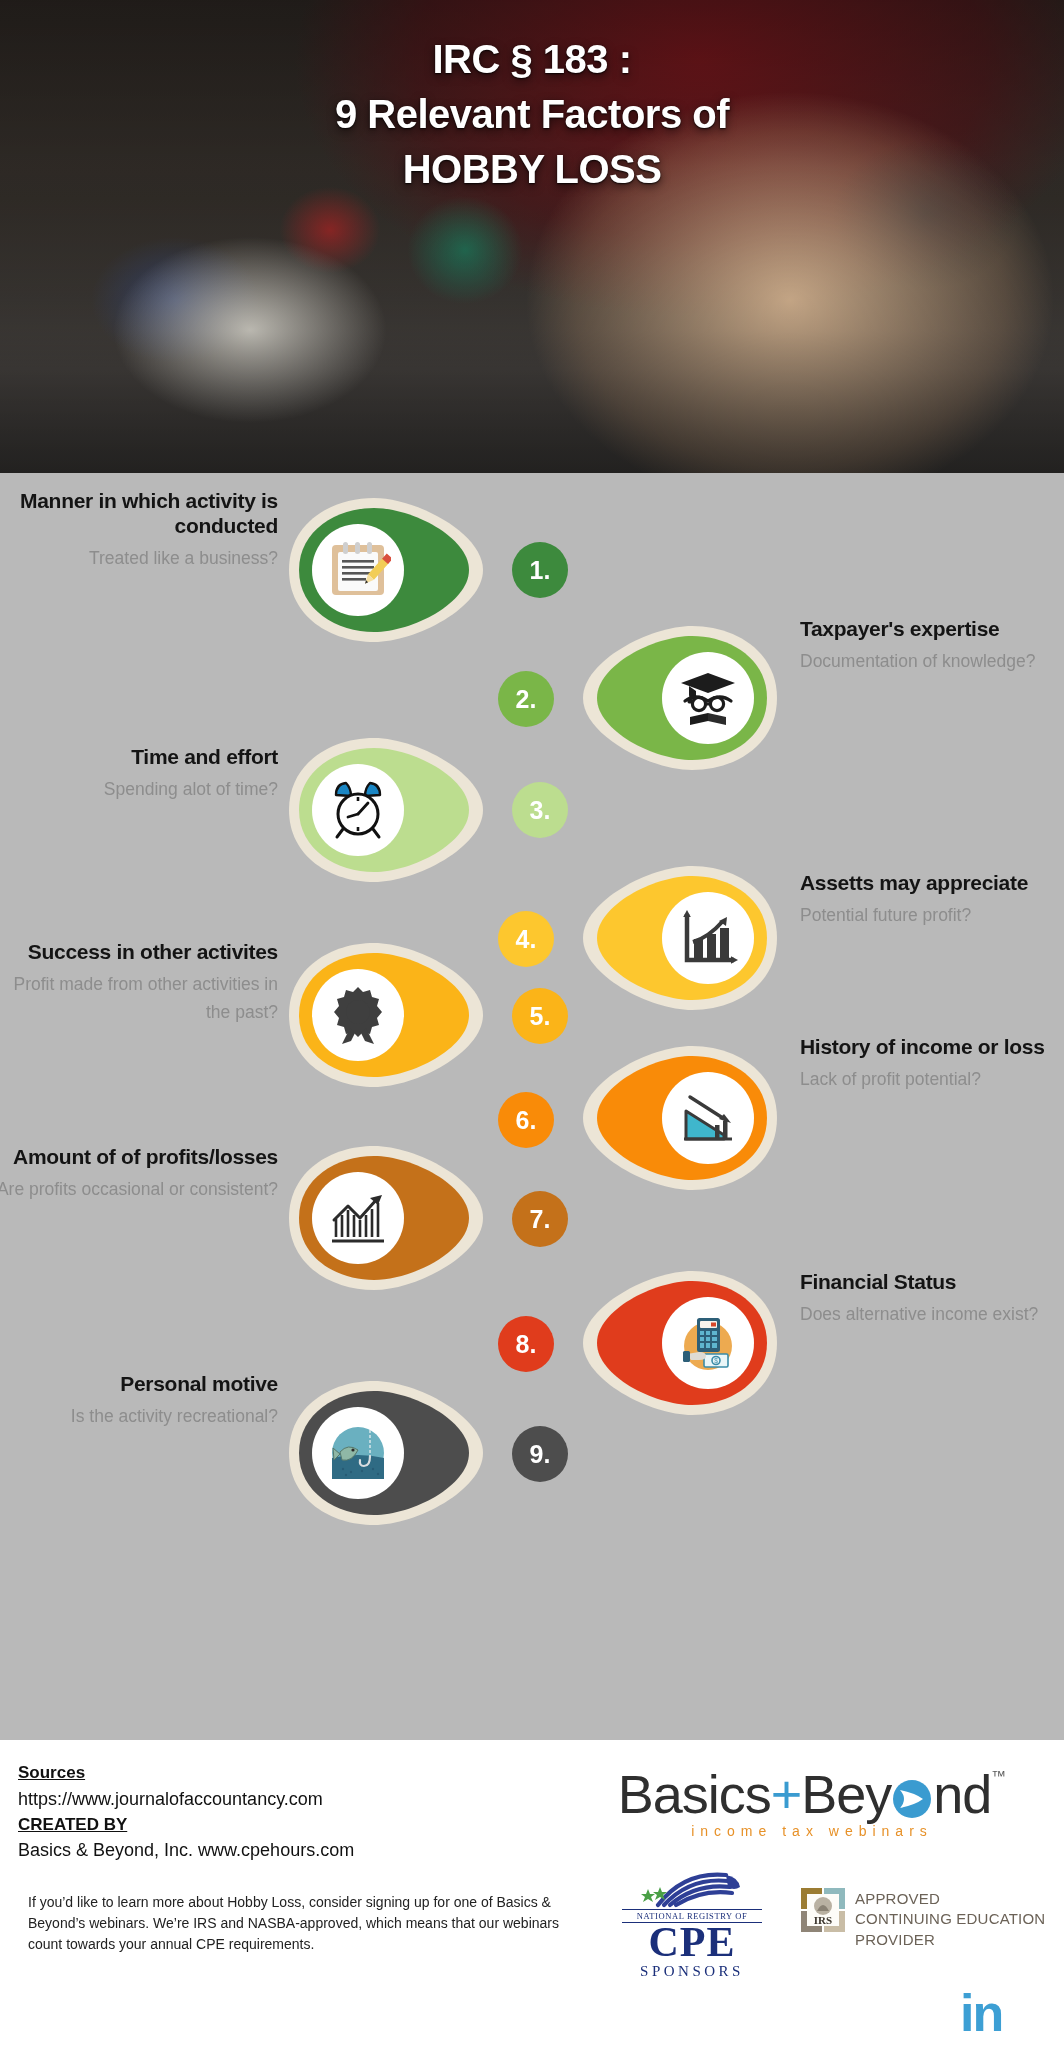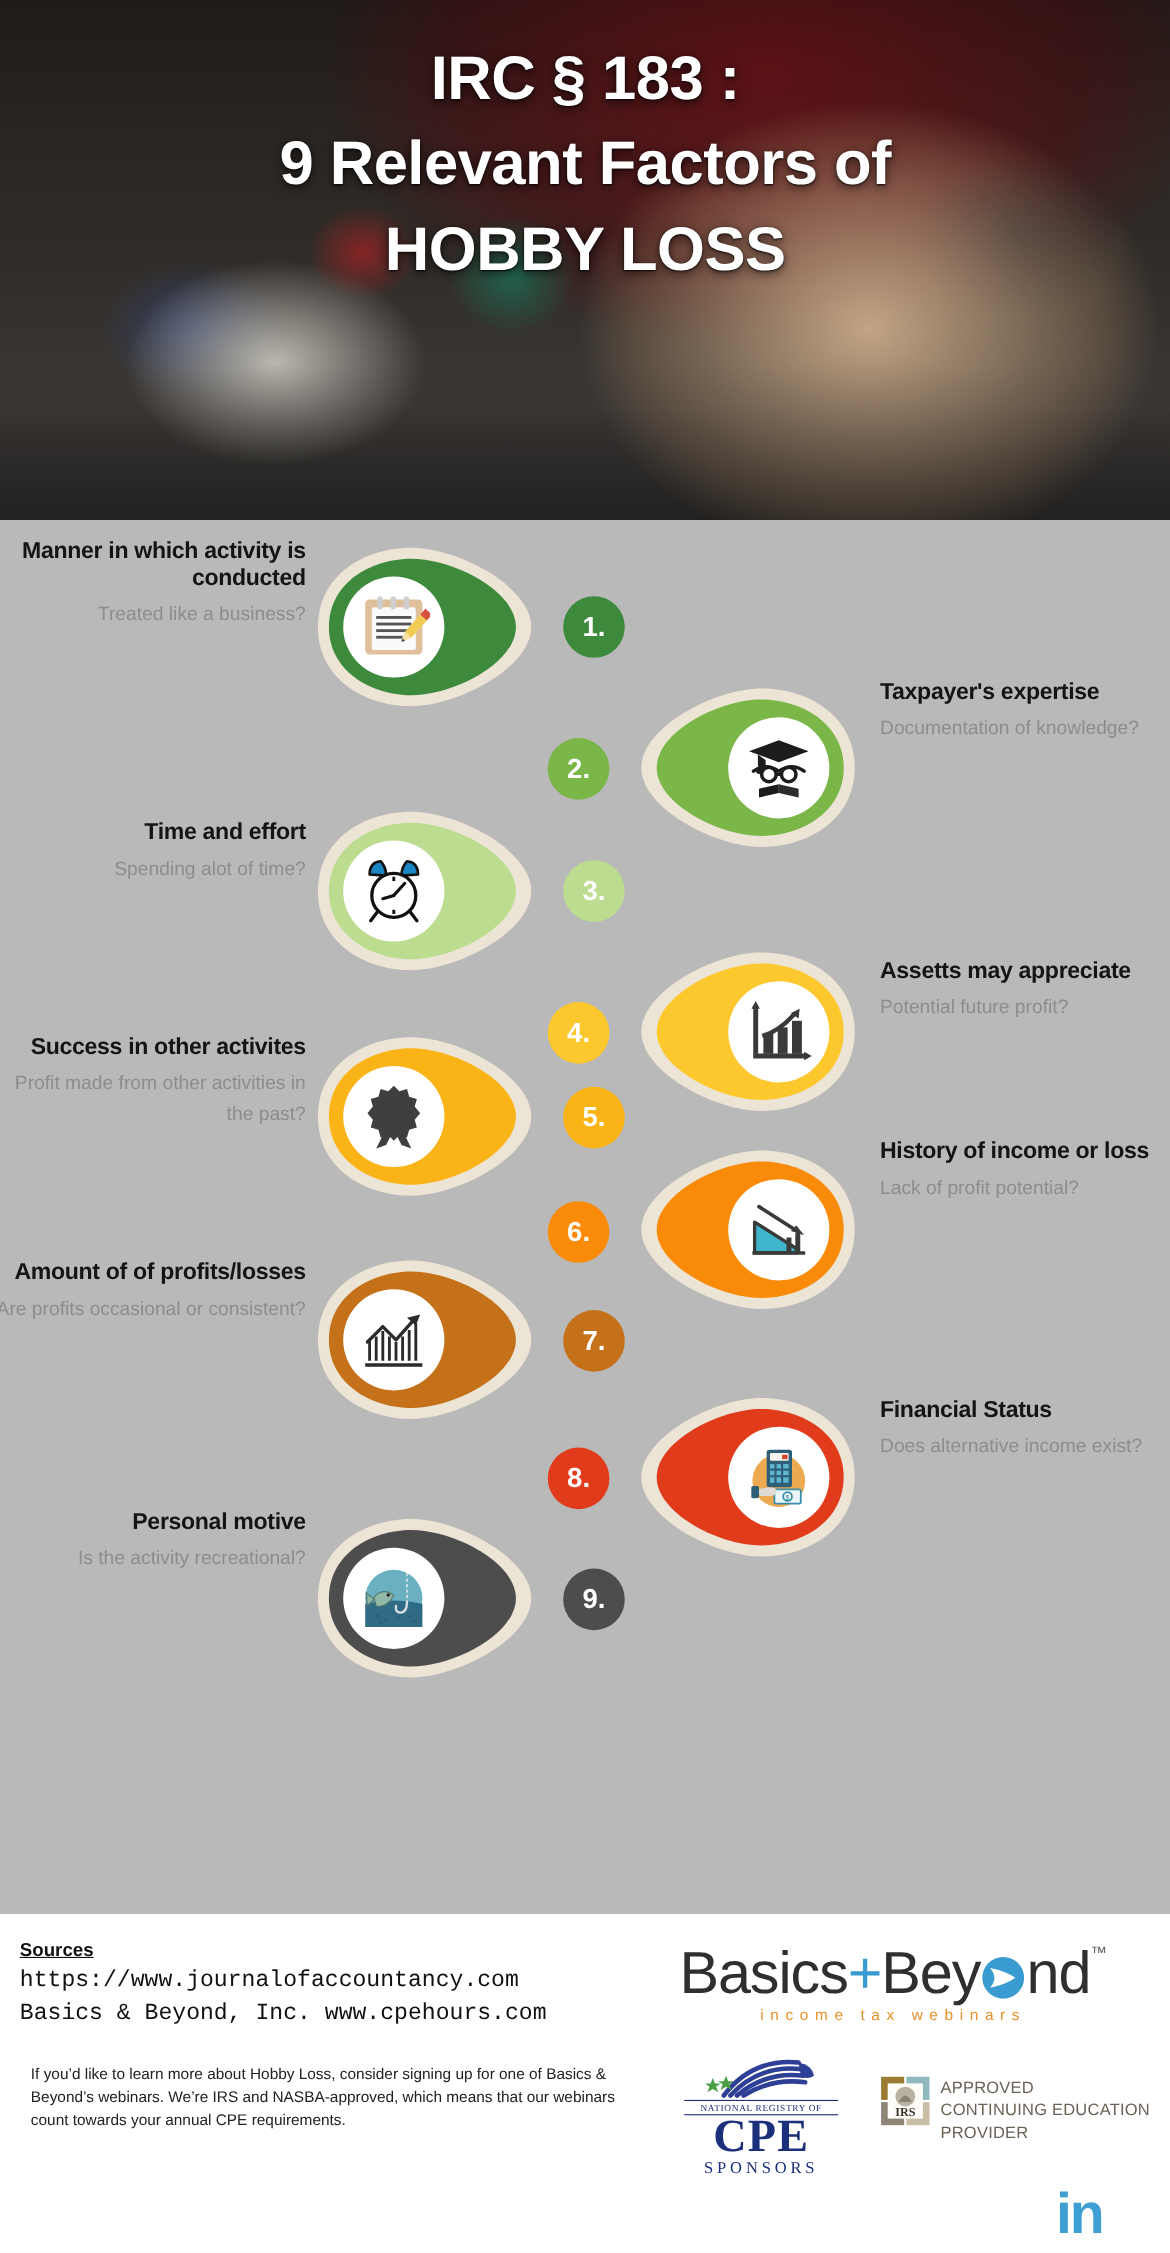--- a/index.html
+++ b/index.html
@@ -17,21 +17,21 @@
       radial-gradient(ellipse 70px 60px at 330px 230px, rgba(190,40,40,.75) 0%, rgba(190,40,40,0) 72%),
       radial-gradient(ellipse 80px 75px at 465px 250px, rgba(30,140,105,.75) 0%, rgba(30,140,105,0) 72%),
       radial-gradient(ellipse 330px 260px at 790px 300px, rgba(243,205,165,.95) 0%, rgba(230,180,135,.25) 65%, rgba(0,0,0,0) 80%),
       radial-gradient(ellipse 150px 120px at 925px 215px, rgba(25,25,35,.9) 0%, rgba(25,25,35,0) 62%),
       radial-gradient(ellipse 520px 330px at 700px 60px, rgba(122,22,28,.95) 0%, rgba(96,16,22,.55) 55%, rgba(40,8,10,0) 78%),
       linear-gradient(180deg,#2d2723 0%,#35302b 42%,#3f3b37 62%,#4a4643 78%,#3b3937 100%);
   }
   .hero-vignette{position:absolute;inset:0;background:
      linear-gradient(180deg,rgba(0,0,0,.30) 0%,rgba(0,0,0,.12) 35%,rgba(0,0,0,.18) 70%,rgba(0,0,0,.42) 100%);}
   .hero-title{position:absolute;left:0;right:0;top:32px;text-align:center;color:#ffffff;
-    font-family:"Liberation Sans",sans-serif;font-weight:bold;font-size:56px;line-height:1.38;
+    font-family:"Liberation Sans",sans-serif;font-weight:bold;font-size:40px;line-height:1.38;
     letter-spacing:-.5px;text-shadow:0 3px 10px rgba(0,0,0,.62),0 1px 2px rgba(0,0,0,.85);
     -webkit-text-stroke:0px;padding:0 40px;}
   .hero-title .ln{display:block;white-space:nowrap;}
 
   
   .body-area{position:relative;width:1064px;height:1267px;background:#b9b9b9;}
 
   .row{position:absolute;width:1064px;height:0;}
   .pod{position:absolute;top:0;width:200px;height:150px;}
   .blob{position:absolute;inset:0;}
@@ -51,21 +51,21 @@
     font-size:21px;line-height:1.18;letter-spacing:-.3px;}
   .txt .t-sub{font-family:"Liberation Sans",sans-serif;color:#8d8d8d;font-size:17.5px;
     line-height:1.62;margin-top:5px;}
   .txt.al-right{text-align:right;}
   .txt.al-left{text-align:left;}
 
   
   .footer{position:relative;width:1064px;height:308px;background:#ffffff;}
   .f-left{position:absolute;left:18px;top:20px;width:560px;color:#111;}
   .f-head{font-weight:bold;font-size:17px;text-decoration:underline;line-height:1.5;}
-  .f-line{font-size:21px;line-height:1.45;font-family:Liberation Mono, monospace;}
+  .f-line{font-size:18px;line-height:1.45;}
   .f-gap{height:13px;}
   .f-para{font-size:14px;line-height:1.5;color:#222;padding-left:10px;padding-right:4px;margin-top:16px;}
 
   .f-right{position:absolute;left:560px;top:17px;width:504px;height:300px;}
   .bb-logo{position:absolute;left:22px;top:10px;width:460px;text-align:center;}
   .bb-main{font-family:"Liberation Sans",sans-serif;font-size:54px;color:#2f2f2f;letter-spacing:-1px;
     line-height:1;white-space:nowrap;font-weight:300;}
   .bb-main .plus{color:#3a9bd0;font-weight:300;}
   .bb-main .swirl{display:inline-block;width:42px;height:42px;vertical-align:-7px;position:relative;}
   .bb-tm{font-size:15px;vertical-align:32px;color:#5a5a5a;letter-spacing:0;}
@@ -388,20 +388,21 @@
       <div class="badge" style="left:512px;top:48px;background:#4d4d4d;">9.</div>
     </div>
 
   </div>
 
   <div class="footer">
 
     <div class="f-left">
       <div class="f-head">Sources</div>
       <div class="f-line">https://www.journalofaccountancy.com</div>
+      <div class="f-head">CREATED BY</div>
       <div class="f-line">Basics &amp; Beyond, Inc. www.cpehours.com</div>
       <div class="f-gap"></div>
       <div class="f-para">If you’d like to learn more about Hobby Loss, consider signing up for one of Basics &amp; Beyond’s webinars. We’re IRS and NASBA-approved, which means that our webinars count towards your annual CPE requirements.</div>
     </div>
 
     <div class="f-right">
 
       <div class="bb-logo">
         <div class="bb-main"><span>Basics</span><span class="plus">+</span><span>Bey</span><span class="swirl"><svg width="42" height="42" viewBox="0 0 42 42">
                 <circle cx="21" cy="21" r="19" fill="#3a9bd0"></circle>

